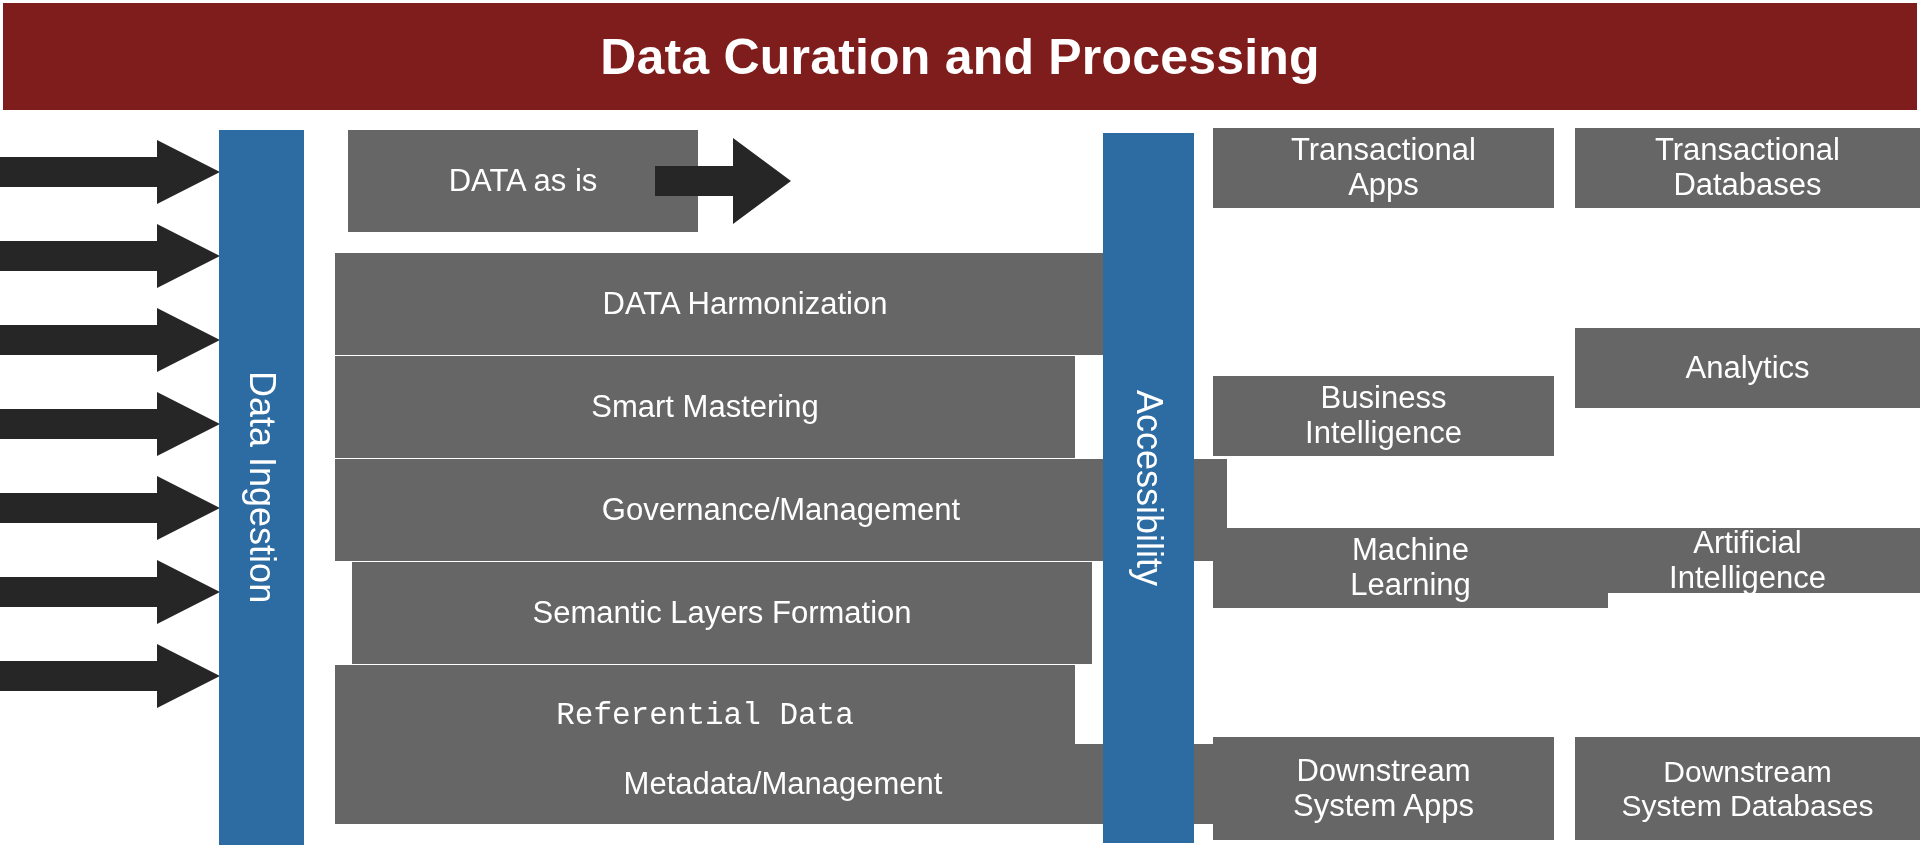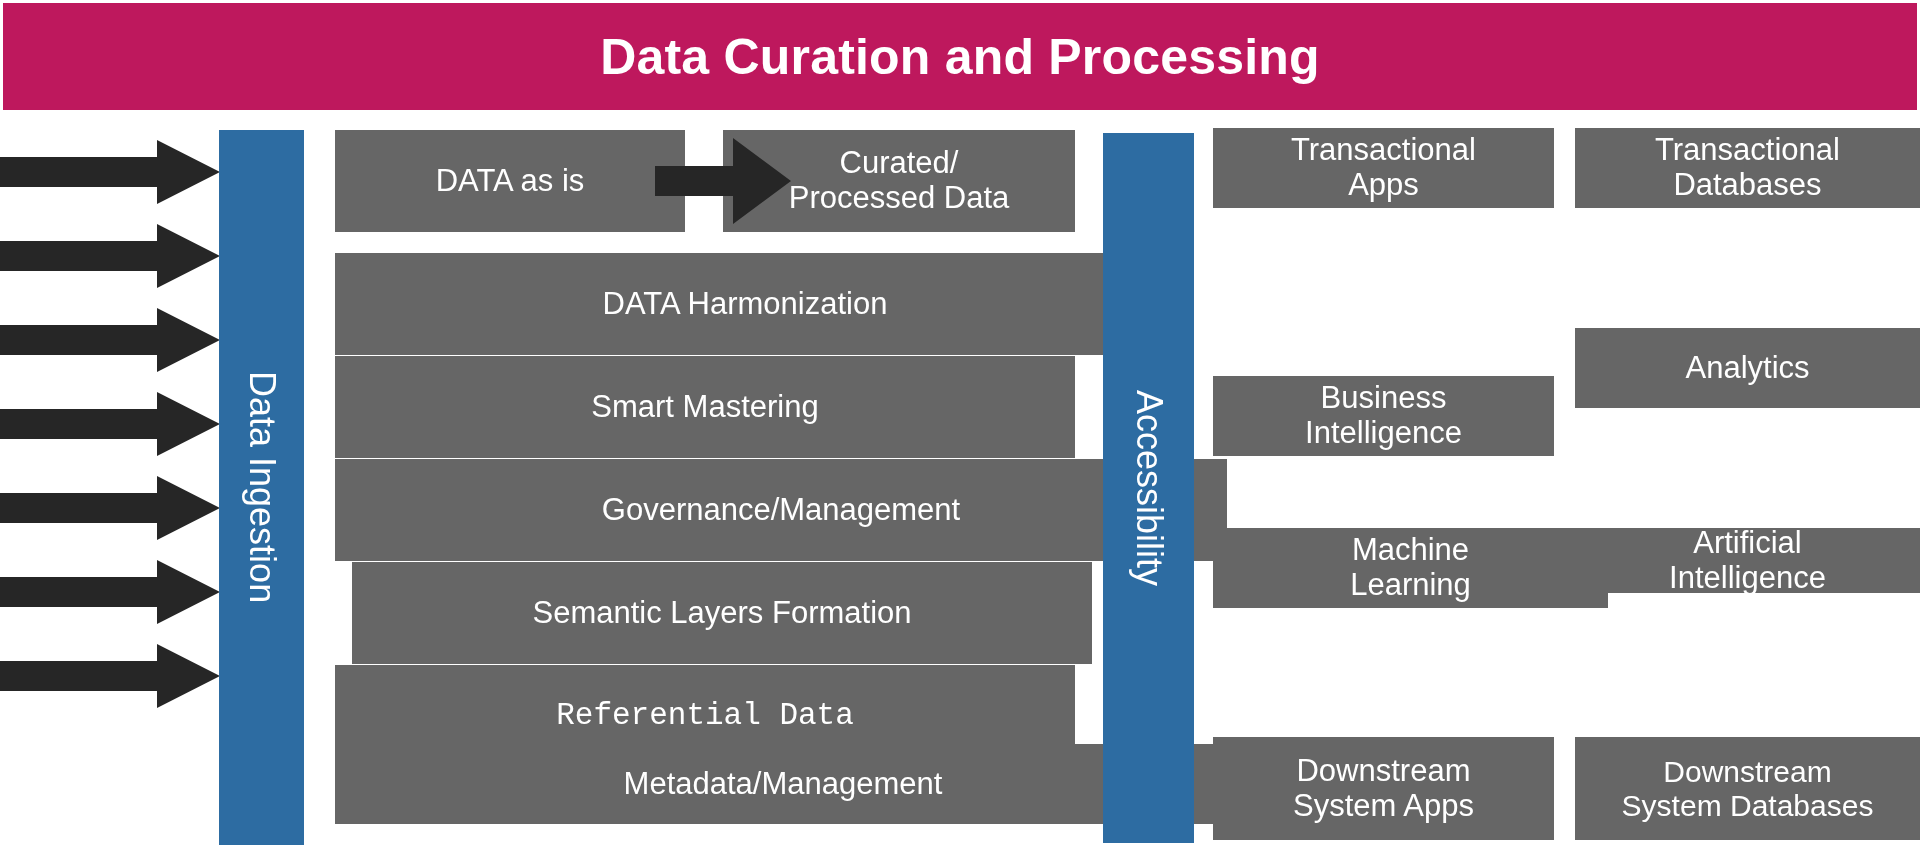--- a/index.html
+++ b/index.html
@@ -20,21 +20,21 @@
     background: #ffffff;
   }
 
   
   .header {
     position: absolute;
     left: 3px;
     top: 3px;
     width: 1914px;
     height: 107px;
-    background: #be185d;
+    background: #7f1d1d;
     display: flex;
     align-items: center;
     justify-content: center;
     box-sizing: border-box;
   }
   .header-title {
     color: #ffffff;
     font-size: 50px;
     font-weight: bold;
     letter-spacing: 0.2px;
@@ -139,28 +139,24 @@
   <div class="arrow-in" style="top:644px;">
     <svg viewBox="0 0 220 64" xmlns="http://www.w3.org/2000/svg">
         <polygon points="0,17 157,17 157,0 220,32 157,64 157,47 0,47" fill="#262626"></polygon>
       </svg>
   </div>
 
   <div class="vbar" style="left:219px; top:130px; width:85px; height:715px;">
     <div class="vbar-label">Data Ingestion</div>
   </div>
 
-  <div class="gbox" style="left:335px; top:130px; width:350px; height:102px;">
+  <div class="gbox" style="left:348px; top:130px; width:350px; height:102px;">
     <div class="gbox-label">DATA as is</div>
   </div>
 
-  <div class="gbox" style="left:723px; top:130px; width:352px; height:102px;">
-    <div class="gbox-label">Curated/
-Processed Data</div>
-  </div>
 
   <div class="arrow-mid" style="left:655px; top:138px;">
     <svg viewBox="0 0 136 86" xmlns="http://www.w3.org/2000/svg">
       <polygon points="0,28 78,28 78,0 136,43 78,86 78,58 0,58" fill="#262626"></polygon>
     </svg>
   </div>
 
   <div class="gbox" style="left:335px; top:253px; width:820px; height:102px;">
     <div class="gbox-label">DATA Harmonization</div>
   </div>

